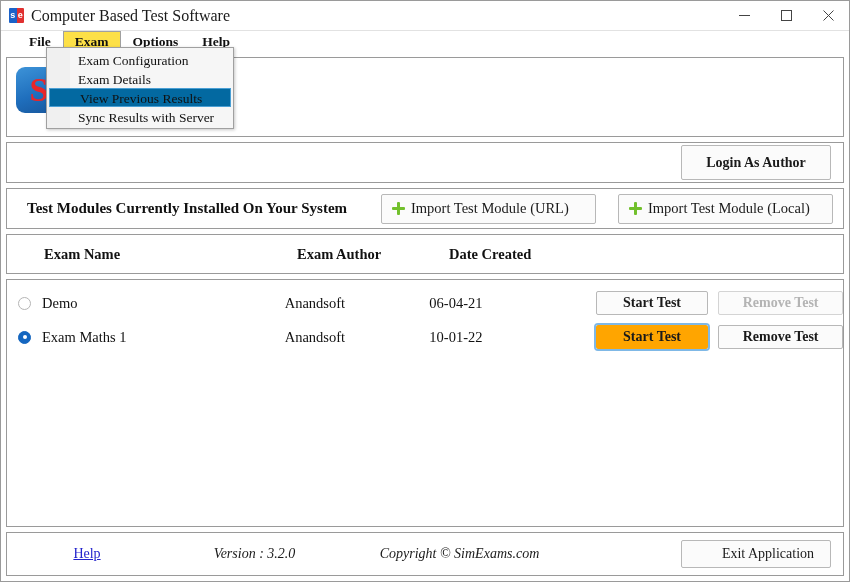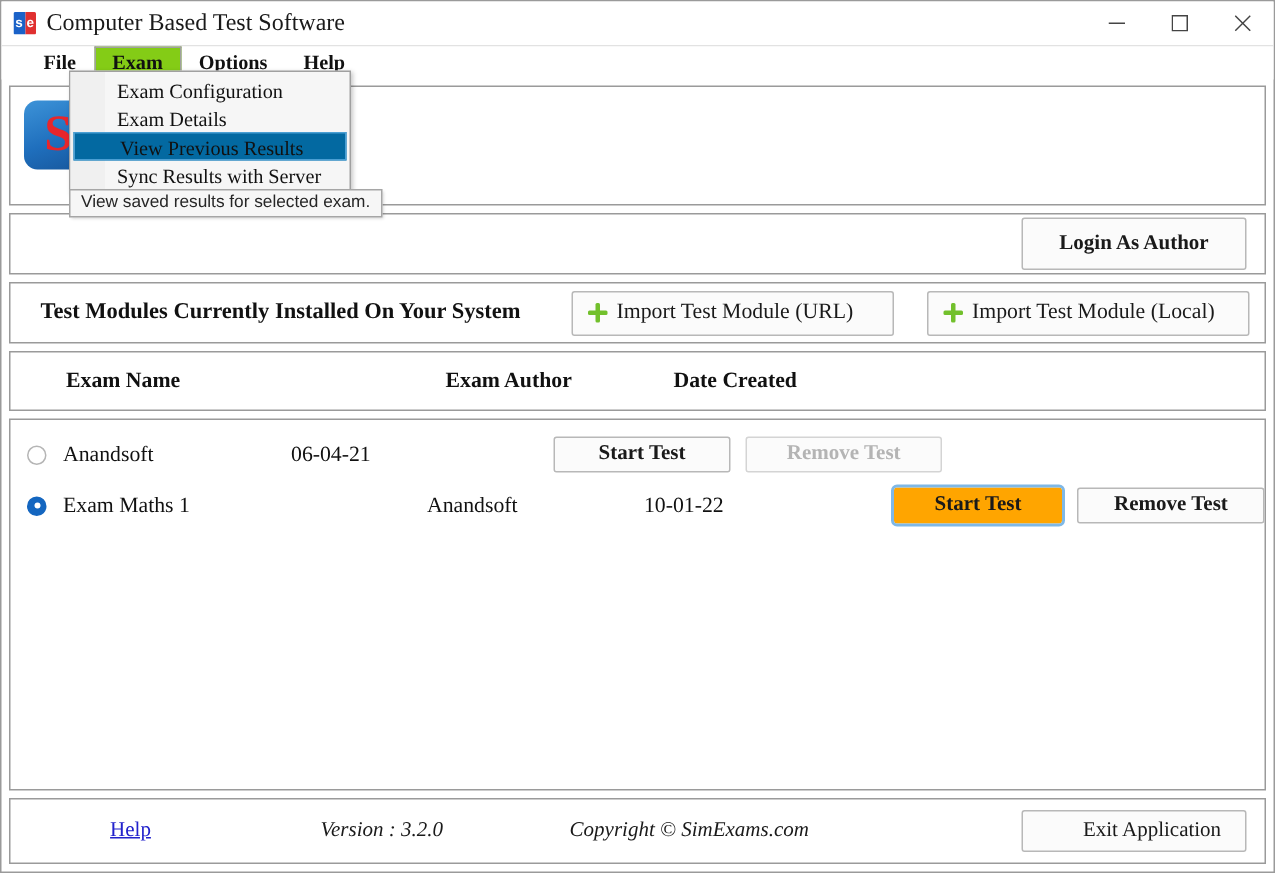--- a/index.html
+++ b/index.html
@@ -90,21 +90,21 @@
     display: flex;
     align-items: center;
     font-family: "Liberation Serif", serif;
     font-size: 13.5px;
     font-weight: bold;
     color: #111111;
     box-sizing: border-box;
     border: 1px solid transparent;
   }
   .menu-item.open {
-    background: #84cc16;
+    background: #fde047;
     border: 1px solid #a0a0a0;
     border-bottom-color: #ffffff;
   }
 
   
   .dropdown {
     position: absolute;
     left: 45px;
     top: 46px;
     width: 188px;
@@ -446,21 +446,20 @@
     <div class="menu-item">Options</div>
     <div class="menu-item">Help</div>
   </div>
 
   <div class="dropdown">
     <div class="dd-item">Exam Configuration</div>
     <div class="dd-item">Exam Details</div>
     <div class="dd-item highlight">View Previous Results</div>
     <div class="dd-item">Sync Results with Server</div>
   </div>
-  <div class="tooltip">View saved results for selected exam.</div>
 
   <div class="panel banner">
     <div class="logo-wrap">
       <div class="logo-sq">
         <span>S</span>
       </div>
       <div class="logo-word">s</div>
       <div class="logo-tm">™</div>
     </div>
   </div>
@@ -486,20 +485,21 @@
     <div class="col-name th">Exam Name</div>
     <div class="col-author th">Exam Author</div>
     <div class="col-date th">Date Created</div>
     <div class="col-actions"></div>
   </div>
 
   <div class="panel table-body">
 
     <div class="row">
       <div class="radio"></div>
+      <div class="cell col-name-inner">Demo</div>
       <div class="cell col-author">Anandsoft</div>
       <div class="cell col-date">06-04-21</div>
       <div class="btn btn-start">Start Test</div>
       <div class="btn btn-remove disabled">Remove Test</div>
     </div>
 
     <div class="row">
       <div class="radio checked"></div>
       <div class="cell col-name-inner">Exam Maths 1</div>
       <div class="cell col-author">Anandsoft</div>

